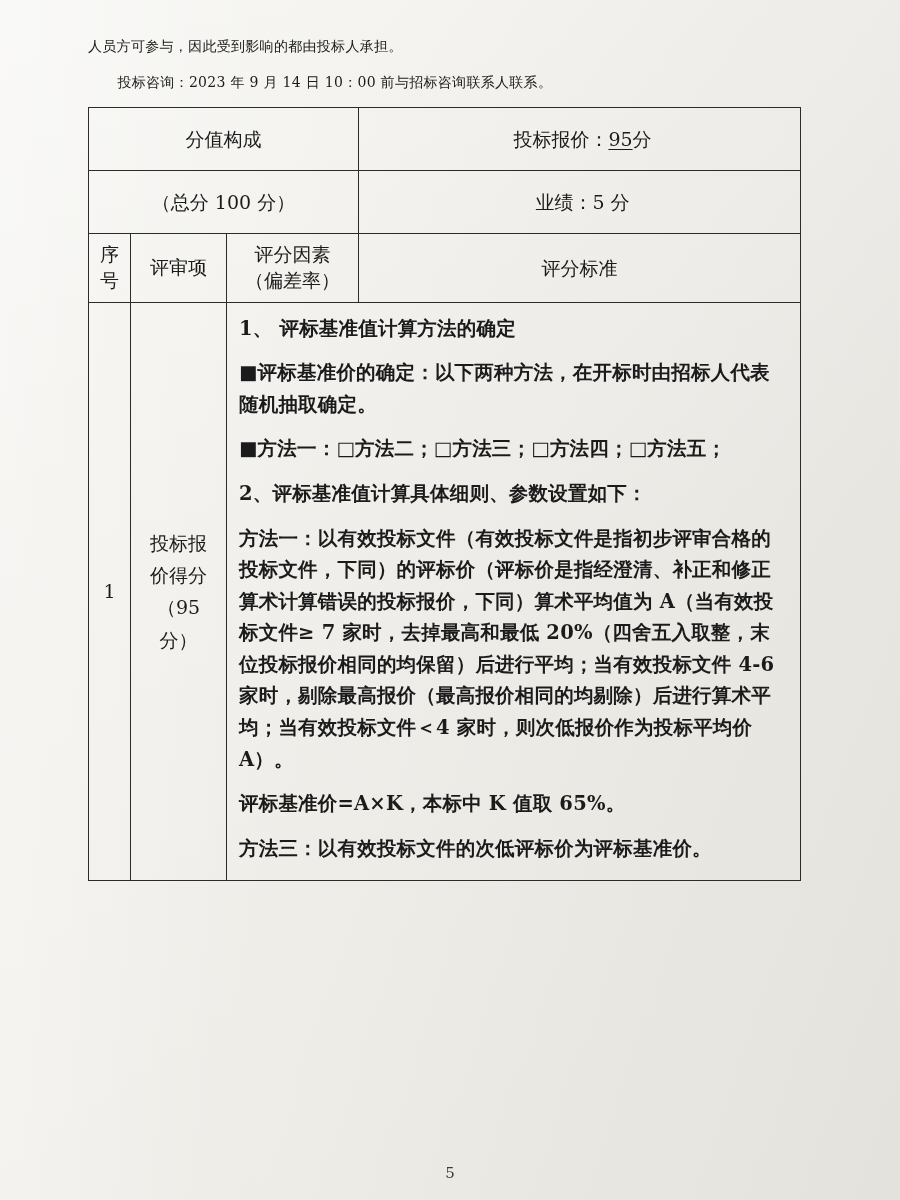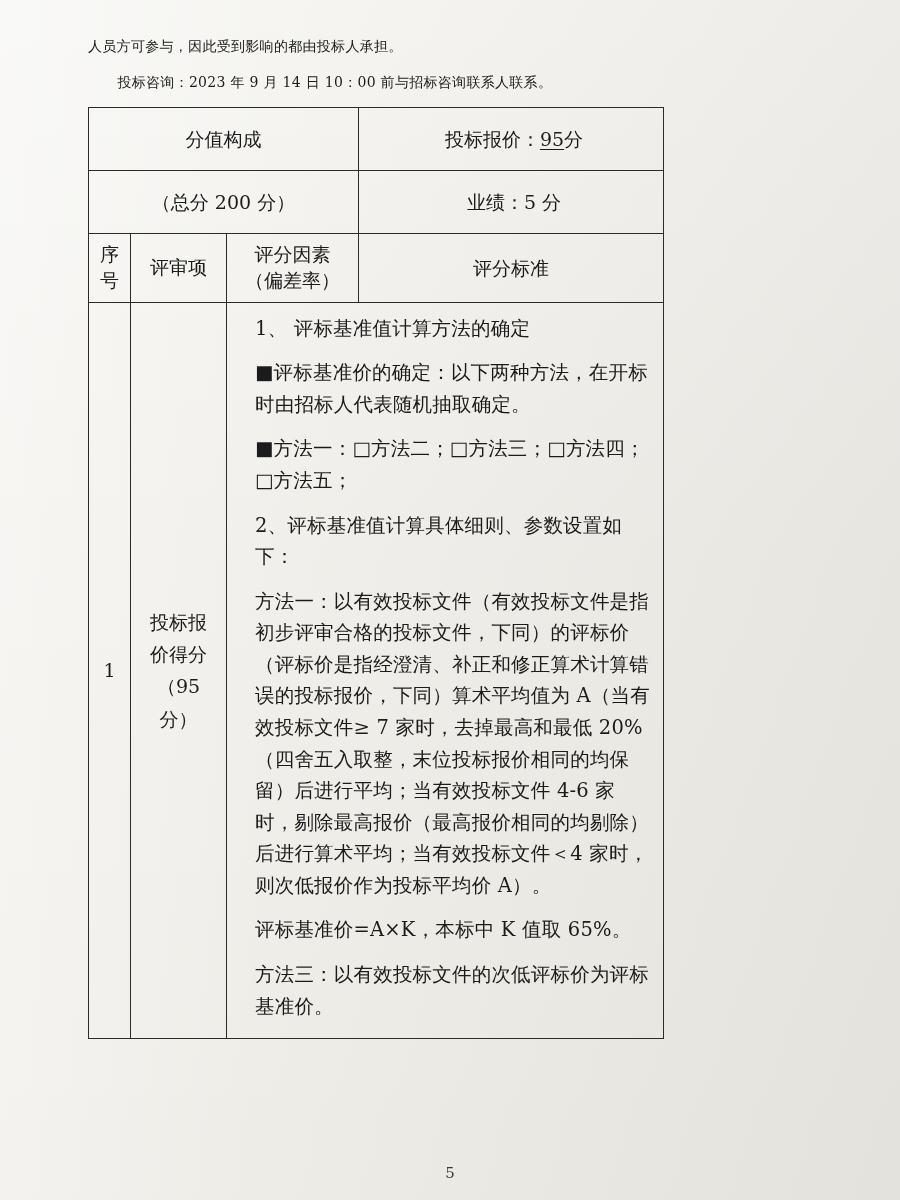--- a/index.html
+++ b/index.html
@@ -38,21 +38,21 @@
     margin: 0 0 14px 0;
     font-size: 14px;
     line-height: 1.55;
     letter-spacing: 0.3px;
   }
   p.indent {
     text-indent: 2.1em;
   }
   .tbl {
     border-collapse: collapse;
-    width: 576px;
+    width: 713px;
     margin-top: 6px;
     table-layout: fixed;
   }
   .tbl td {
     border: 1.3px solid #2b2b2b;
     padding: 8px 10px;
     font-size: 19px;
     line-height: 1.5;
     vertical-align: middle;
   }
@@ -97,24 +97,25 @@
   }
   .vert-label div {
     line-height: 1.7;
   }
   .std-cell {
     text-align: left;
     vertical-align: top;
     padding: 10px 12px 14px 12px !important;
   }
   .std-cell p {
-    margin: 0 0 13px 16px;
+    margin: 0 0 13px 0;
     font-size: 19.5px;
     line-height: 1.62;
     letter-spacing: 0.2px;
+    font-weight: bold;
   }
   .std-cell p:last-child {
     margin-bottom: 2px;
   }
   .stack {
     display: flex;
     flex-direction: column;
     align-items: center;
     justify-content: center;
     line-height: 1.35;
@@ -153,21 +154,21 @@
           <tr class="hdr-row">
             <td colspan="3" class="c-head-left">
               <div>分值构成</div>
             </td>
             <td class="c-head-right">
               <div><span>投标报价：</span><span class="u">95</span><span>分</span></div>
             </td>
           </tr>
           <tr class="hdr-row">
             <td colspan="3" class="c-head-left">
-              <div>（总分 200 分）</div>
+              <div>（总分 100 分）</div>
             </td>
             <td class="c-head-right">
               <div>业绩：5 分</div>
             </td>
           </tr>
           <tr class="sub-head">
             <td class="col-no">
               <div class="stack">
                 <span>序</span>
                 <span>号</span>

